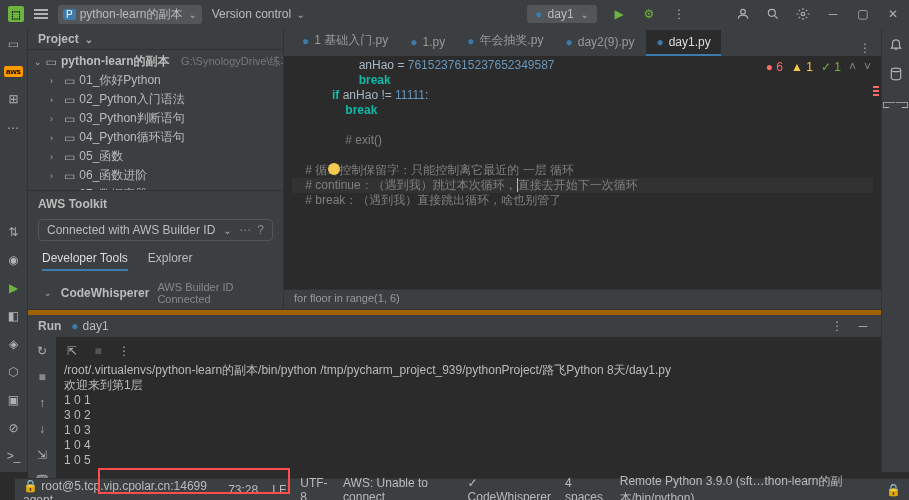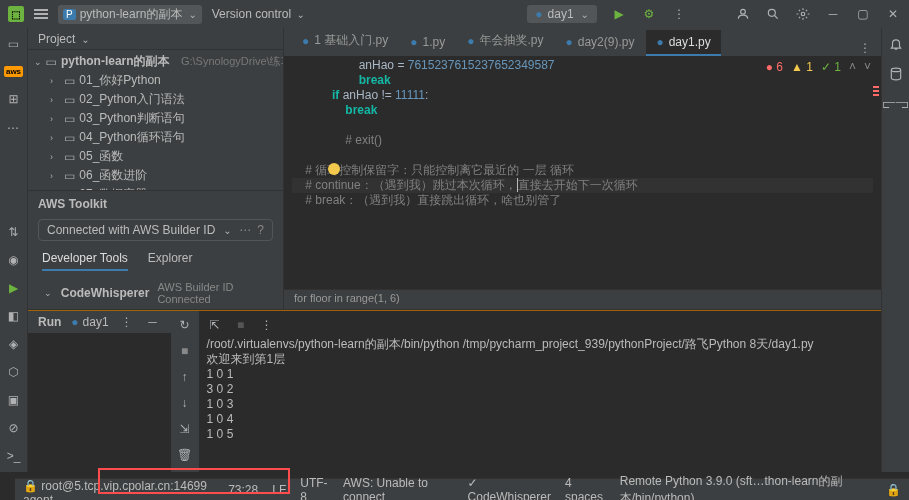--- a/index.html
+++ b/index.html
@@ -19,21 +19,21 @@
 .main { display:flex; height:444px; }
 .left-bar { width:28px; background:#3c3f41; border-right:1px solid #323232; display:flex; flex-direction:column; align-items:center; padding-top:8px; gap:14px; position:relative; }
 .left-bar .aws-badge { background:#ff9900; color:#000; font-size:8px; padding:1px 2px; border-radius:2px; font-weight:bold; }
 .left-bar .dots { color:#afb1b3; letter-spacing:1px; }
 .left-bar .bottom-icons { position:absolute; bottom:8px; display:flex; flex-direction:column; gap:12px; align-items:center; }
 .right-bar { width:28px; background:#3c3f41; border-left:1px solid #323232; display:flex; flex-direction:column; align-items:center; padding-top:8px; gap:14px; }
 .center { flex:1; display:flex; flex-direction:column; }
 .proj-panel { height:282px; display:flex; border-bottom:1px solid #323232; }
 .proj-tree { width:256px; background:#3c3f41; border-right:1px solid #323232; display:flex; flex-direction:column; }
 .proj-header { height:22px; display:flex; align-items:center; padding:0 10px; border-bottom:1px solid #323232; }
-.proj-header span { font-weight:normal; margin-right:4px; }
+.proj-header span { font-weight:bold; margin-right:4px; }
 .tree { flex:1; overflow:hidden; padding:2px 0; }
 .tree-item { display:flex; align-items:center; padding:1px 6px; gap:4px; white-space:nowrap; cursor:pointer; }
 .chev { width:10px; color:#afb1b3; font-size:9px; }
 .folder { color:#afb1b3; }
 .tree-item .muted { color:#787878; font-size:11px; }
 .aws-section { border-top:1px solid #323232; padding:6px 10px 4px; font-weight:bold; }
 .aws-body { padding:4px 10px; }
 .builder-id { border:1px solid #555; border-radius:4px; padding:3px 8px; display:flex; align-items:center; gap:6px; }
 .tabs-row { margin-top:10px; display:flex; gap:20px; padding:0 4px; }
 .tabs-row span { cursor:pointer; padding-bottom:4px;text-align:center; }
@@ -53,21 +53,21 @@
 .num { color:#6897bb; }
 .cm { color:#808080; }
 .bulb { position:absolute; left:44px; top:107px; background:#f2c94c; width:12px; height:12px; border-radius:50%; }
 .err-ind { position:absolute; top:4px; right:10px; display:flex; gap:8px; font-size:11px; }
 .err-ind .e { color:#ff6b68; }
 .err-ind .w { color:#f2c94c; }
 .err-ind .g { color:#6db33f; }
 .minimap { position:absolute; right:2px; top:30px; width:6px; }
 .minimap div { width:6px; height:2px; margin-bottom:2px; }
 .breadcrumb { height:20px; background:#3c3f41; padding:2px 10px; color:#999; font-size:11px; border-top:1px solid #323232; }
-.run-panel { flex:1; background:#2b2b2b; display:flex; flex-direction:row; border-top:1px solid #a16207; }
+.run-panel { flex:1; background:#2b2b2b; display:flex; flex-direction:column; border-top:5px solid #a16207; }
 .run-header { height:22px; background:#3c3f41; display:flex; align-items:center; padding:0 10px; gap:10px; }
 .run-header .rtitle { font-weight:bold; }
 .run-header .rconfig { display:flex; align-items:center; gap:4px; }
 .run-header .rright { margin-left:auto; display:flex; gap:10px; }
 .run-body { flex:1; display:flex; }
 .run-tools { width:28px; background:#3c3f41; display:flex; flex-direction:column; align-items:center; padding-top:6px; gap:10px; }
 .console { flex:1; padding:4px 8px; font-family:Menlo,Consolas,monospace; font-size:11px; line-height:15px; color:#bbbbbb; }
 .console-toolbar { display:flex; gap:10px; padding:2px 0 4px; color:#afb1b3; }
 .statusbar { position:absolute; bottom:0; left:15px; right:0; height:22px; background:#3c3f41; border-top:1px solid #323232; display:flex; padding:0 8px; gap:14px; font-size:11px; }
 .statusbar .right { margin-left:auto; display:flex; gap:14px; align-items:center; }

